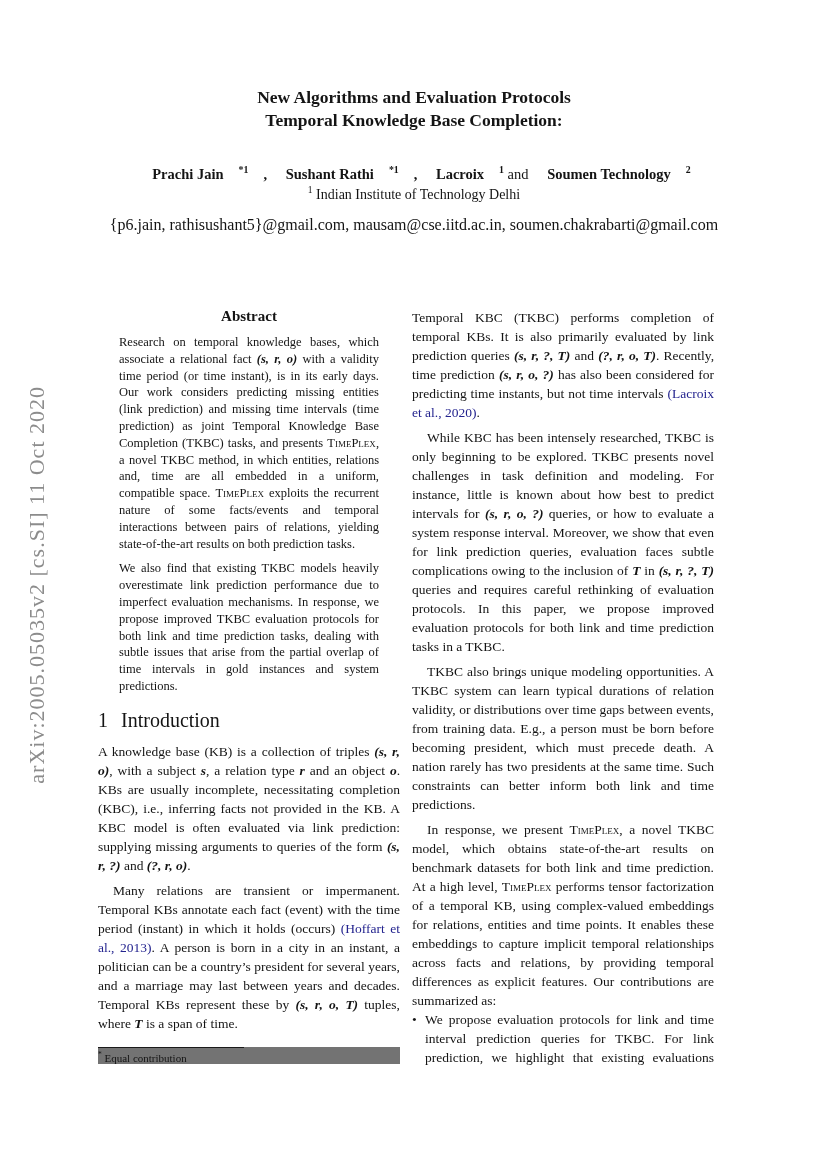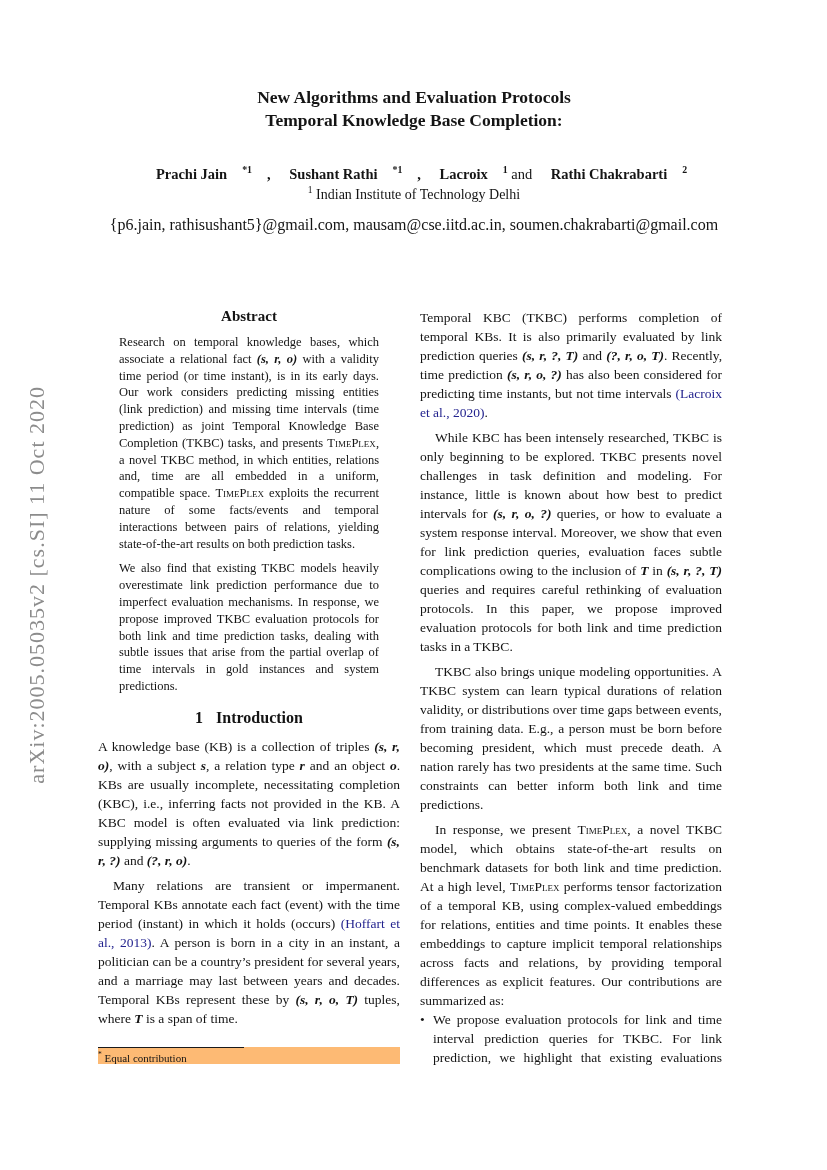--- a/index.html
+++ b/index.html
@@ -34,64 +34,64 @@
   .authors { margin-top: 34px; font-size: 14.5px; }
   .b { font-weight: bold; margin-left: 15px; }
   .sup { vertical-align: super; font-size: 0.68em; line-height: 0; }
   .affil { font-size: 14px; line-height: 20px; margin-top: 2px; }
   .emails { font-size: 16px; margin-top: 11px; }
 
   
   .columns {
     position: absolute; top: 308px; left: 98px;
     width: 632px; height: 760px;
-    display: flex; gap: 20px;
+    display: flex; gap: 12px;
     overflow: hidden;
   }
   .col { width: 302px; position: relative; }
 
   .abstract-heading { text-align: center; font-weight: bold; font-size: 15px; margin: 0 0 9px 0; }
   .abstract-body {
     margin: 0 21px; font-size: 12.5px; line-height: 16.8px;
     text-align: justify; hyphens: auto;
   }
   .abstract-body p { margin: 0 0 8px 0; }
 
-  .section-heading { font-size: 16px; font-weight: bold; margin: 14px 0 10px 0; text-align: center; }
+  .section-heading { font-size: 20px; font-weight: normal; margin: 14px 0 10px 0; }
   .section-heading .num { margin-right: 13px; }
 
   .body-text { font-size: 13.5px; line-height: 19px; text-align: justify; hyphens: auto; }
   .body-text p { margin: 0; }
   .body-text p.indent { text-indent: 15px; margin-top: 6px; }
 
   .math { font-style: italic; font-weight: bold; }
   .sc { font-variant: small-caps; }
   .cite { color: #23238E; }
 
-  .footnote { position: absolute; bottom: 4px; left: 0; width: 100%; font-size: 11px; background: #fdba74; }
+  .footnote { position: absolute; bottom: 4px; left: 0; width: 100%; font-size: 11px; background: #737373; }
   .footnote-rule { width: 146px; border-top: 1px solid #1a1a1a; margin-bottom: 4px; }
 
   .bullet-item { position: relative; padding-left: 13px; text-align: justify; }
   .bullet-marker { position: absolute; left: 0; }
 </style>
 </head>
 <body>
 
 <div class="page">
 
   <div class="arxiv-sidebar">
     <div class="vtext" style="color: rgb(140, 140, 140);">arXiv:2005.05035v2  [cs.SI]  11 Oct 2020</div>
   </div>
 
   <div class="header">
     <div class="title">
       <div>New Algorithms and Evaluation Protocols</div>
       <div>Temporal Knowledge Base Completion:</div>
     </div>
-    <div class="authors"><span class="b">Prachi Jain</span><span class="b sup">*1</span><span class="b">, </span><span class="b">Sushant Rathi</span><span class="b sup">*1</span><span class="b">, </span><span class="b">Lacroix</span><span class="b sup">1</span><span> and </span><span class="b">Rathi Chakrabarti</span><span class="b sup">2</span></div>
+    <div class="authors"><span class="b">Prachi Jain</span><span class="b sup">*1</span><span class="b">, </span><span class="b">Sushant Rathi</span><span class="b sup">*1</span><span class="b">, </span><span class="b">Lacroix</span><span class="b sup">1</span><span> and </span><span class="b">Soumen Technology</span><span class="b sup">2</span></div>
     <div class="affil"><span class="sup">1</span><span> Indian Institute of Technology Delhi</span></div>
     <div class="emails">{p6.jain, rathisushant5}@gmail.com, mausam@cse.iitd.ac.in, soumen.chakrabarti@gmail.com</div>
   </div>
 
   <div class="columns">
 
     <div class="col col-left">
       <div class="abstract-heading">Abstract</div>
       <div class="abstract-body">
         <p><span>Research on temporal knowledge bases, which associate a relational fact </span><span class="math">(s, r, o)</span><span> with a validity time period (or time instant), is in its early days. Our work considers predicting missing entities (link prediction) and missing time intervals (time prediction) as joint Temporal Knowledge Base Completion (TKBC) tasks, and presents </span><span class="sc">TimePlex</span><span>, a novel TKBC method, in which entities, relations and, time are all embedded in a uniform, compatible space. </span><span class="sc">TimePlex</span><span> exploits the recurrent nature of some facts/events and temporal interactions between pairs of relations, yielding state-of-the-art results on both prediction tasks.</span></p>

